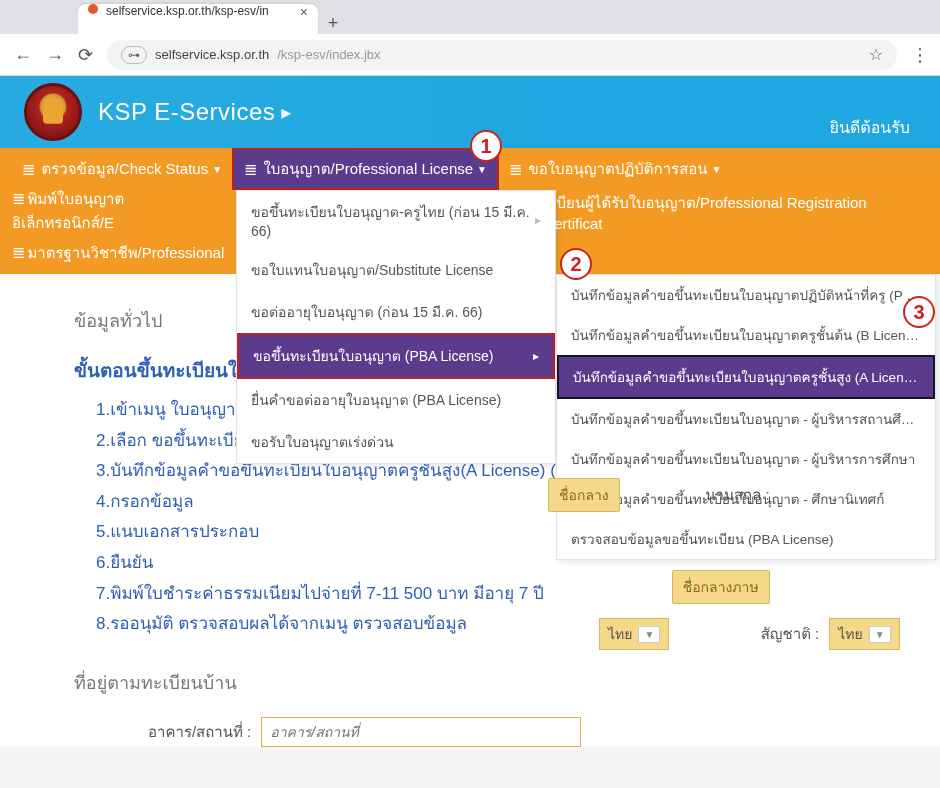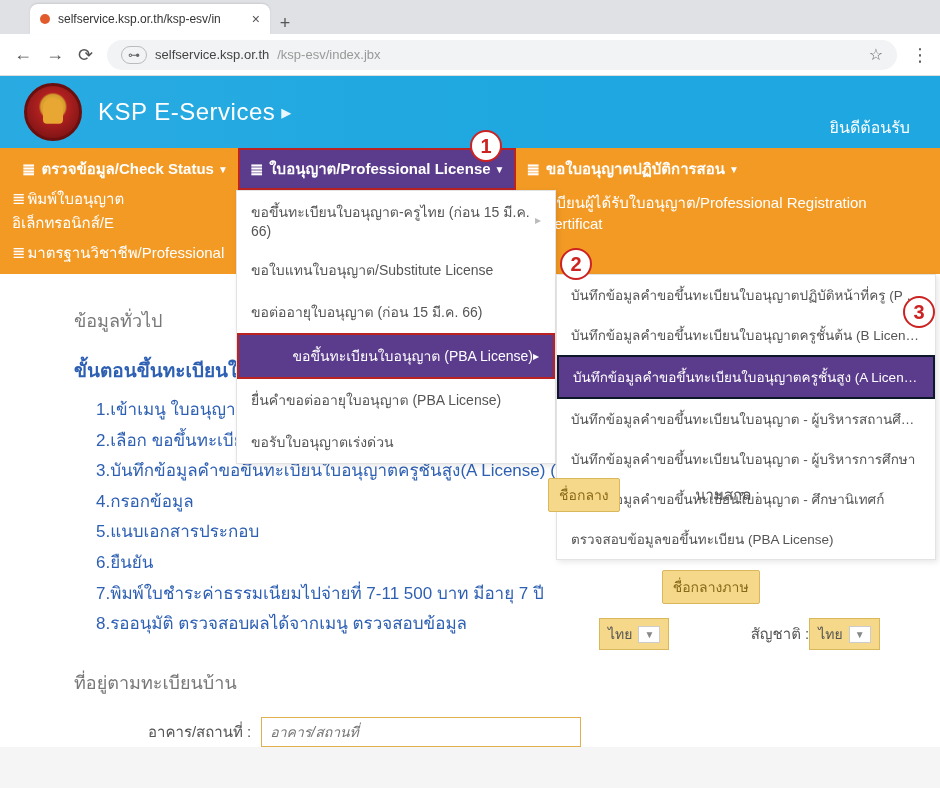--- a/index.html
+++ b/index.html
@@ -1,52 +1,52 @@
 <!DOCTYPE html>
 <html><head>
 <meta charset="utf-8">
 <style>
 * { margin:0; padding:0; box-sizing:border-box; font-family:"Segoe UI",Tahoma,sans-serif; }
 body { background:#f5f5f5; width:940px; height:788px; overflow:hidden; position:relative; }
 
 
 .tabbar { height:34px; background:#dfe1e5; display:flex; align-items:flex-end; padding-left:30px; }
-.tab { background:#fff; border-radius:8px 8px 0 0; height:30px; display:flex; align-items:center; padding:0 10px; gap:8px; font-size:12px; color:#333; width:240px; box-shadow:0 -1px 2px rgba(0,0,0,.1); }
+.tab { background:#fff; border-radius:8px 8px 0 0; height:30px; display:flex; align-items:flex-start; padding:0 10px; gap:8px; font-size:12px; color:#333; width:240px; box-shadow:0 -1px 2px rgba(0,0,0,.1);margin-left:48px; }
 .tab .dot { width:10px; height:10px; border-radius:50%; background:#e25b2d; }
 .tab .close { margin-left:auto; font-size:14px; color:#555; }
 .newtab { width:30px; text-align:center; color:#555; font-size:18px; }
 .addrbar { height:42px; background:#fff; display:flex; align-items:center; padding:0 14px; gap:14px; border-bottom:1px solid #ddd; }
 .addrbar .nav { font-size:18px; color:#555; }
 .url { flex:1; background:#f1f3f4; border-radius:20px; height:30px; display:flex; align-items:center; padding:0 14px; gap:8px; font-size:13px; color:#444; }
 .url .secure { font-size:12px; color:#666; border:1px solid #bbb; border-radius:10px; padding:1px 6px; }
 .url .path { color:#999; }
 .url .star { margin-left:auto; font-size:16px; color:#666; }
 
 
 .banner { height:72px; background:linear-gradient(to right,#29abe2 0%,#1ea7e0 60%,#1ea7e0 100%); display:flex; align-items:center; padding:0 24px; color:#fff; position:relative; }
 .logo { width:58px; height:58px; border-radius:50%; background:radial-gradient(circle at 50% 40%,#f7c14a 0%,#d49c2a 30%,#b02020 35%,#6a0f0f 100%); margin-right:16px; border:3px solid #6a0f0f; position:relative; }
 .logo::after{content:"";position:absolute;left:50%;top:50%;width:20px;height:26px;background:#e8a632;transform:translate(-50%,-55%);border-radius:10px 10px 4px 4px;}
 .brand { font-size:24px; font-weight:400; letter-spacing:.5px; }
 .banner .chevron { font-size:20px; margin-left:6px; opacity:.9; }
 .welcome { position:absolute; right:30px; bottom:8px; font-size:16px; font-weight:500; }
 
 
 .navwrap { position:relative; }
-.nav1 { background:#f39a25; color:#fff; display:flex; align-items:center; padding:0 12px; height:42px; font-size:15px;font-weight:bold; }
+.nav1 { background:#f39a25; color:#fff; display:flex; align-items:center; padding:0 12px; height:42px; font-size:15px; }
 .nav1 .item { display:flex; align-items:center; gap:4px; padding:0 10px; height:100%; }
 .nav1 .item.active { background:#5b3b8c; border:2px solid #b22; }
 .nav1 .caret { font-size:10px; }
 .listicon::before { content:"≣"; font-size:16px; margin-right:2px; }
 .nav2 { background:#f39a25; color:#fff; display:flex; align-items:center; padding:0 12px; height:42px; font-size:15px; }
 .nav3 { background:#f39a25; color:#fff; display:flex; align-items:center; padding:0 12px; height:42px; font-size:15px; }
 
 
 .dropdown { position:absolute; left:236px; top:42px; width:320px; background:#fff; border:1px solid #e3e3e3; box-shadow:2px 2px 6px rgba(0,0,0,.1); }
 .dropdown .ditem { padding:10px 14px; font-size:14px; color:#555; display:flex; align-items:center; justify-content:space-between; border-bottom:0px solid #f0f0f0; }
-.dropdown .ditem.highlight { background:#5b3b8c; color:#fff; border:2px solid #b22;justify-content:flex-end; }
+.dropdown .ditem.highlight { background:#5b3b8c; color:#fff; border:2px solid #b22; }
 .dropdown .arrow { color:#bbb; font-size:12px; }
 .dropdown .ditem.highlight .arrow { color:#fff; }
 
 
 .flyout { position:absolute; left:556px; top:126px; width:380px; background:#fff; border:1px solid #e3e3e3; box-shadow:2px 2px 6px rgba(0,0,0,.1); }
 .flyout .fitem { padding:9px 14px; font-size:13.5px; color:#555; white-space:nowrap; overflow:hidden; text-overflow:ellipsis; }
 .flyout .fitem.highlight { background:#5b3b8c; color:#fff; border:2px solid #0f172a; }
 
 
 .annot { position:absolute; background:#fff; border:2px solid #c22; color:#c22; border-radius:50%; width:32px; height:32px; display:flex; align-items:center; justify-content:center; font-size:20px; font-weight:700; z-index:50; }
@@ -57,21 +57,21 @@
 .steptitle { font-size:19px; color:#2d5fb3; font-weight:700; margin:0 0 10px 46px; }
 .steps { margin-left:68px; color:#2d5fb3; font-size:17px; line-height:1.8; }
 .steps li { list-style:none; }
 .sect2 { font-size:18px; color:#777; margin:28px 0 20px 46px; }
 .formrow { display:flex; align-items:center; gap:10px; margin-left:120px; font-size:15px; color:#555; }
 .formrow input { border:1px solid #e0b050; background:#fff; height:30px; padding:0 8px; width:320px; font-size:14px; color:#caa85a; font-style:italic; }
 
 
 .rightbits { position:absolute; left:548px; top:478px; font-size:15px; color:#555; }
 .btnminor { background:#f5d88a; border:1px solid #d8b85a; color:#8a6a1a; padding:5px 10px; font-size:14px; border-radius:2px; }
-.rightrow { display:flex; align-items:center; justify-content:flex-end; margin-bottom:14px; }
+.rightrow { display:flex; align-items:center; justify-content:flex-end; gap:10px; margin-bottom:14px; }
 .rightrow .lbl { min-width:140px; text-align:right; }
 .sel { display:inline-flex; align-items:center; background:#f5d88a; border:1px solid #d8b85a; color:#555; padding:4px 8px; font-size:14px; gap:6px; }
 .sel .tri { background:#fff; border:1px solid #ccc; padding:2px 5px; font-size:10px; color:#888; }
 
 </style>
 </head>
 <body>
 
 <div class="tabbar">
   <div class="tab">

